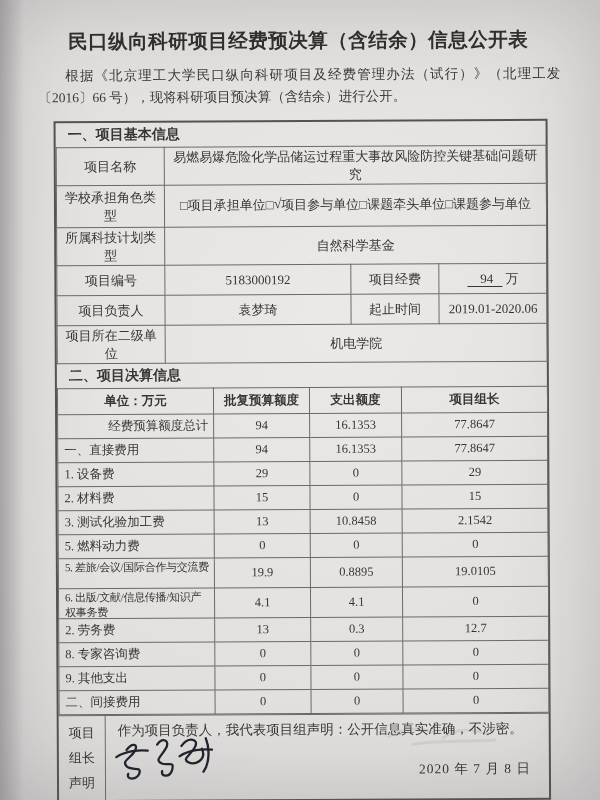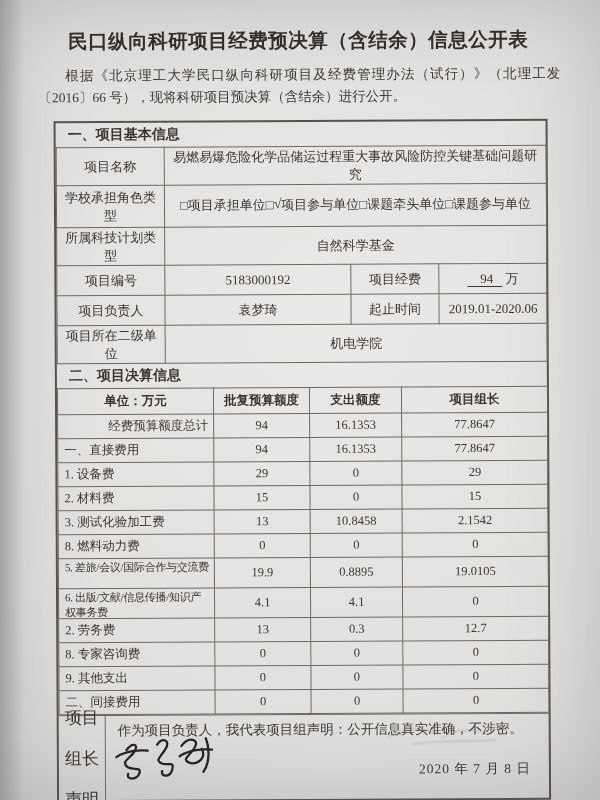--- a/index.html
+++ b/index.html
@@ -40,21 +40,21 @@
   .u{border-bottom:1.4px solid #3a3530;padding:0 9px 0 13px;}
   .check{font-size:14px;font-weight:bold;position:relative;top:-1px;font-style:italic;}
   .budget td{font-size:12.5px;height:21px;padding:1px 5px;}
   .budget td.lab{text-align:left;padding-left:6px;}
   .budget td.cen{text-align:right;}
   .budget .hdr td{font-weight:bold;height:23px;}
   .clipbox{height:27px;overflow:hidden;line-height:15px;font-size:11px;letter-spacing:-.3px;text-align:left;}
   .stmt{display:flex;border-top:1px solid #6e6963;height:84px;}
   .stmt-label{
     width:46px;border-right:1px solid #6e6963;display:flex;flex-direction:column;
-    justify-content:center;align-items:center;gap:18px;font-size:17px;
+    justify-content:center;align-items:center;gap:7px;font-size:13px;
   }
   .stmt-body{flex:1;position:relative;padding:6px 10px 4px 12px;font-size:13.5px;}
   .sign-line{display:flex;align-items:center;margin-top:16px;}
   .sign-label{margin-left:128px;font-size:13.5px;}
   .sig-wrap{position:relative;width:100px;height:30px;}
   .sig-svg{position:absolute;left:-4px;top:-22px;transform:rotate(-6deg);}
   .ghost{position:absolute;right:46px;top:2px;opacity:.07;}
   .sign-date{margin-left:auto;padding-right:8px;font-size:13.5px;letter-spacing:1px;}
 </style>
 </head>
@@ -157,21 +157,21 @@
         <td>0</td>
         <td>15</td>
       </tr>
       <tr>
         <td class="lab">3. 测试化验加工费</td>
         <td>13</td>
         <td>10.8458</td>
         <td>2.1542</td>
       </tr>
       <tr>
-        <td class="lab">8. 燃料动力费</td>
+        <td class="lab">5. 燃料动力费</td>
         <td>0</td>
         <td>0</td>
         <td>0</td>
       </tr>
       <tr>
         <td class="lab">
               <div class="clipbox">5. 差旅/会议/国际合作与交流费</div>
             </td>
         <td>19.9</td>
         <td>0.8895</td>

